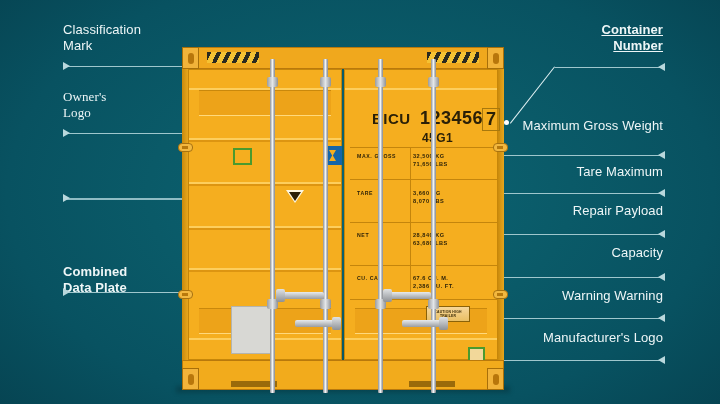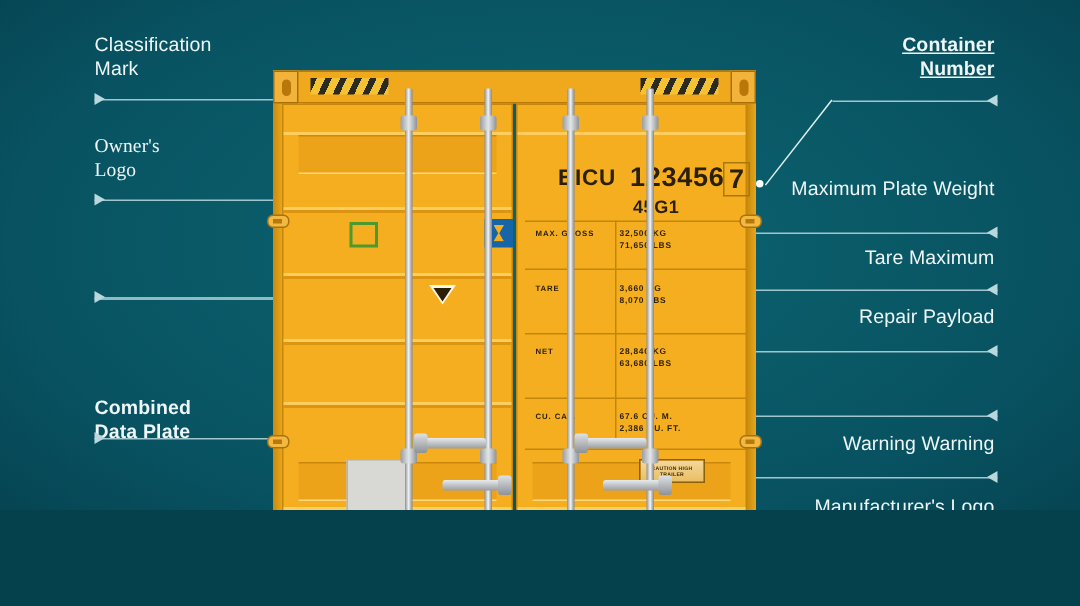--- a/index.html
+++ b/index.html
@@ -3,21 +3,21 @@
 <meta charset="utf-8">
 <style>
   html, body {
     margin: 0;
     padding: 0;
     background: #05414c;
   }
   #stage {
     position: relative;
     width: 720px;
-    height: 340px;
+    height: 404px;
     overflow: hidden;
     background: radial-gradient(ellipse 70% 80% at 50% 48%, #0b6574 0%, #0a5a68 42%, #085261 70%, #064351 100%);
     font-family: "Liberation Sans", sans-serif;
     -webkit-font-smoothing: antialiased;
   }
 
   
   .callout {
     position: absolute;
     color: #eef6f7;
@@ -394,35 +394,36 @@
   <div class="arrow right-tip" style="left:63px; top:288px;"></div>
   <div class="dot" style="left:228px; top:290px;"></div>
 
   <div class="callout right bold" style="right:57px; top:22px; width:200px;text-decoration:underline;">Container
 Number</div>
   <div class="leader" style="left:555px; top:67px; width:110px;"></div>
   <div class="arrow left-tip" style="left:658px; top:63px;"></div>
   <div class="diag" style="left:555px; top:67px; width:72px; transform: rotate(128deg);"></div>
   <div class="dot" style="left:504px; top:120px;"></div>
 
-  <div class="callout right" style="right:57px; top:118px; width:250px;">Maximum Plate Weight</div>
+  <div class="callout right" style="right:57px; top:118px; width:250px;">Maximum Gross Weight</div>
   <div class="leader" style="left:478px; top:155px; width:187px;"></div>
   <div class="arrow left-tip" style="left:658px; top:151px;"></div>
   <div class="dot" style="left:476px; top:153px;"></div>
 
   <div class="callout right" style="right:57px; top:164px; width:250px;">Tare Maximum</div>
   <div class="leader" style="left:478px; top:193px; width:187px;"></div>
   <div class="arrow left-tip" style="left:658px; top:189px;"></div>
   <div class="dot" style="left:476px; top:191px;"></div>
 
   <div class="callout right" style="right:57px; top:203px; width:250px;">Repair Payload</div>
   <div class="leader" style="left:478px; top:234px; width:187px;"></div>
   <div class="arrow left-tip" style="left:658px; top:230px;"></div>
   <div class="dot" style="left:476px; top:232px;"></div>
 
+  <div class="callout right" style="right:57px; top:245px; width:250px;">Capacity</div>
   <div class="leader" style="left:478px; top:277px; width:187px;"></div>
   <div class="arrow left-tip" style="left:658px; top:273px;"></div>
   <div class="dot" style="left:476px; top:275px;"></div>
 
   <div class="callout right" style="right:57px; top:288px; width:250px;">Warning Warning</div>
   <div class="leader" style="left:438px; top:318px; width:227px;"></div>
   <div class="arrow left-tip" style="left:658px; top:314px;"></div>
   <div class="dot" style="left:436px; top:316px;"></div>
 
   <div class="callout right" style="right:57px; top:330px; width:250px;">Manufacturer's Logo</div>

